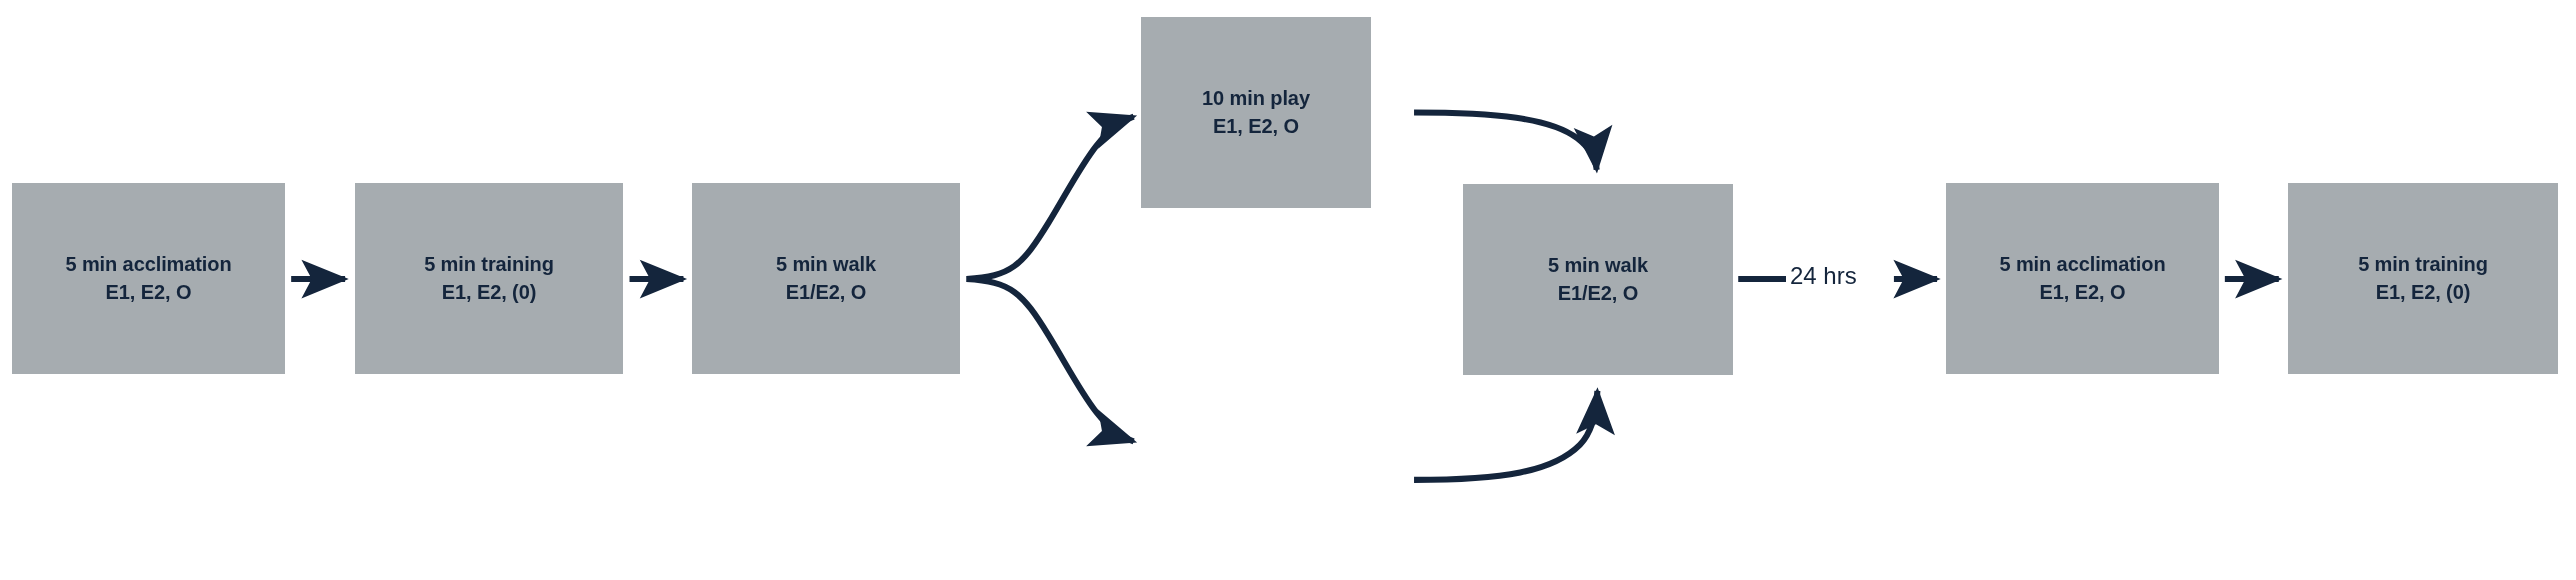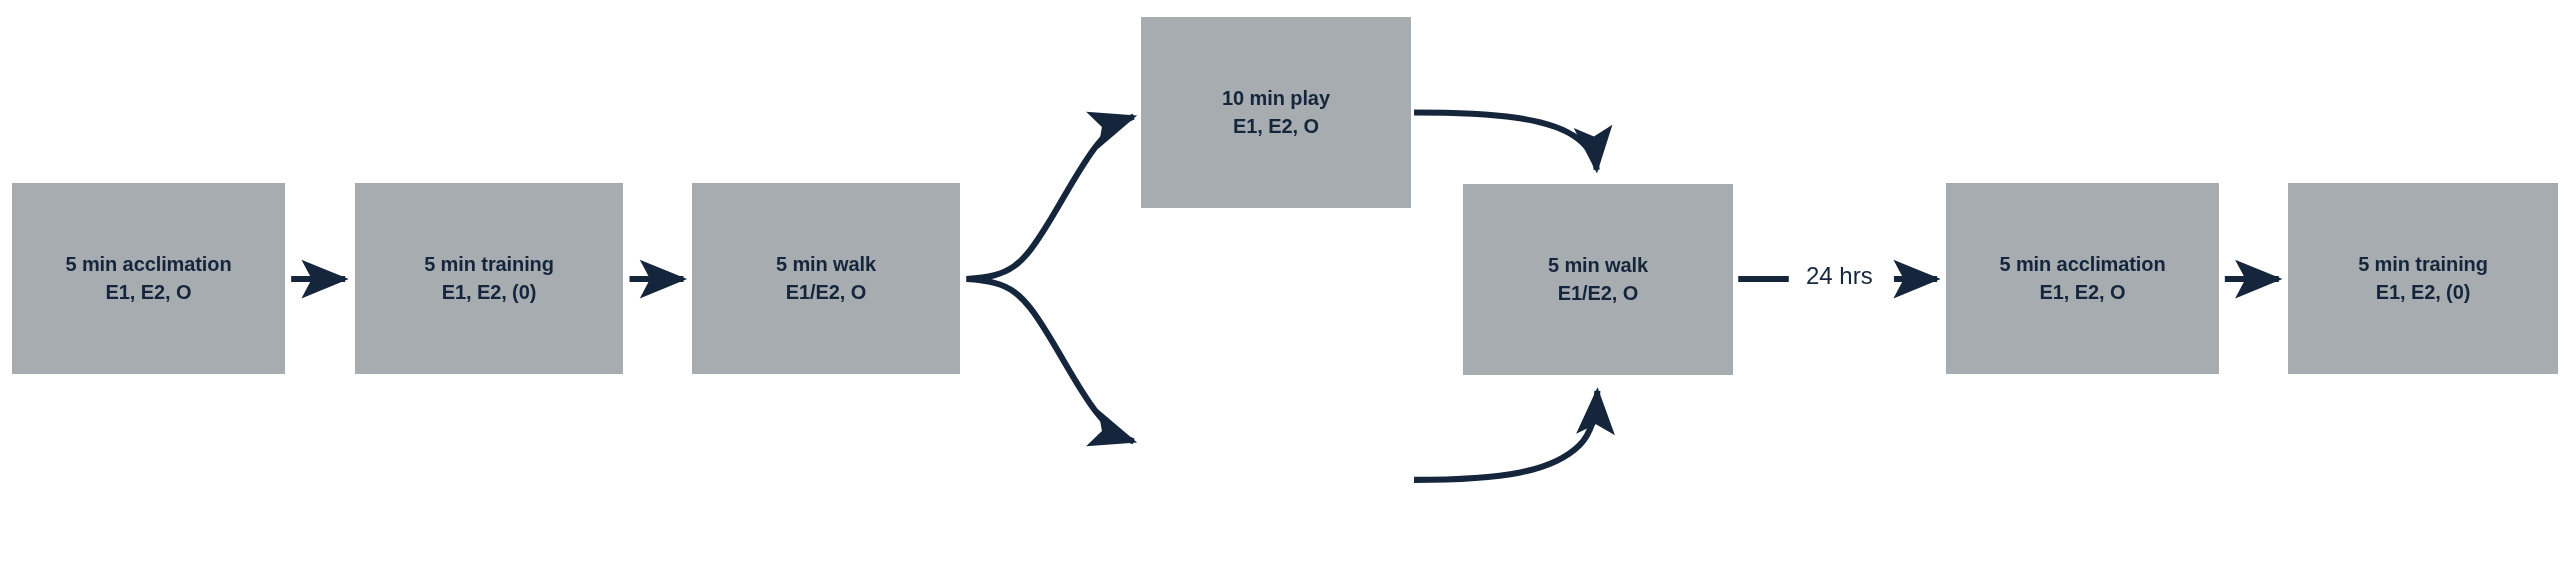--- a/index.html
+++ b/index.html
@@ -46,21 +46,20 @@
   .edge-label {
     position: absolute;
     color: #14253c;
     font-size: 24px;
     font-weight: normal;
     line-height: 1;
     white-space: nowrap;
     background: #ffffff;
     padding: 0 4px;
     letter-spacing: 0px;
-    margin-left: 16px;
   }
 </style>
 </head>
 <body>
 
 <div id="canvas">
 
   <svg id="edge-layer" viewBox="0 0 3822 862" width="2576" height="581" xmlns="http://www.w3.org/2000/svg">
     <defs>
       <marker id="arrowhead" markerWidth="9" markerHeight="9" refX="7.6" refY="3.6" orient="auto" markerUnits="strokeWidth">
@@ -94,21 +93,21 @@
   <div class="node" style="left:355px; top:183px; width:268px; height:191px;">
     <span class="l1">5 min training</span>
     <span class="l2">E1, E2, (0)</span>
   </div>
 
   <div class="node" style="left:692px; top:183px; width:268px; height:191px;">
     <span class="l1">5 min walk</span>
     <span class="l2">E1/E2, O</span>
   </div>
 
-  <div class="node" style="left:1141px; top:17px; width:270px; height:191px;">
+  <div class="node" style="left:1141px; top:17px; width:230px; height:191px;">
     <span class="l1">10 min play</span>
     <span class="l2">E1, E2, O</span>
   </div>
 
 
   <div class="node" style="left:1463px; top:184px; width:270px; height:191px;">
     <span class="l1">5 min walk</span>
     <span class="l2">E1/E2, O</span>
   </div>
 

